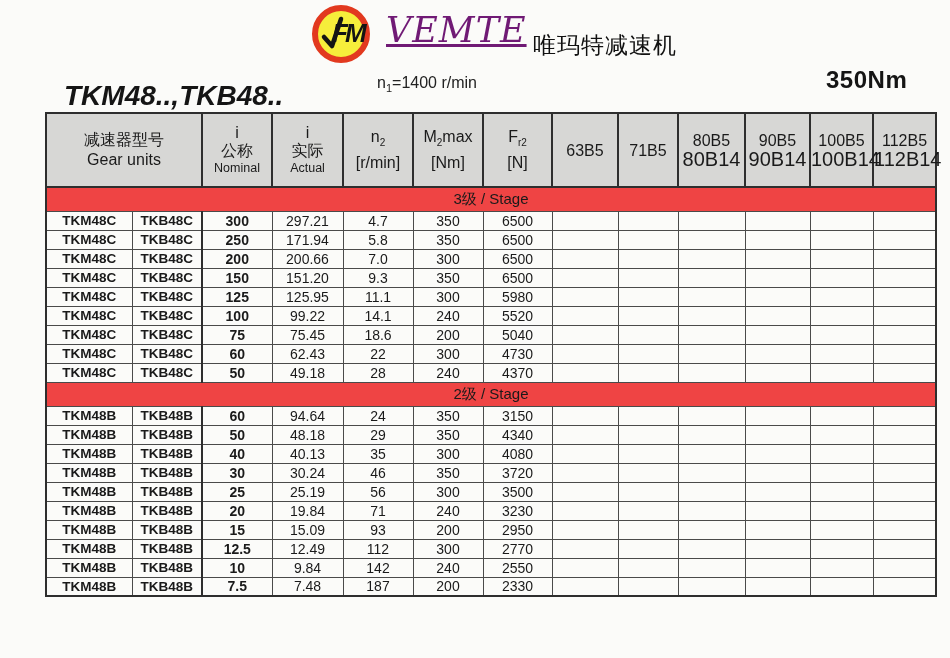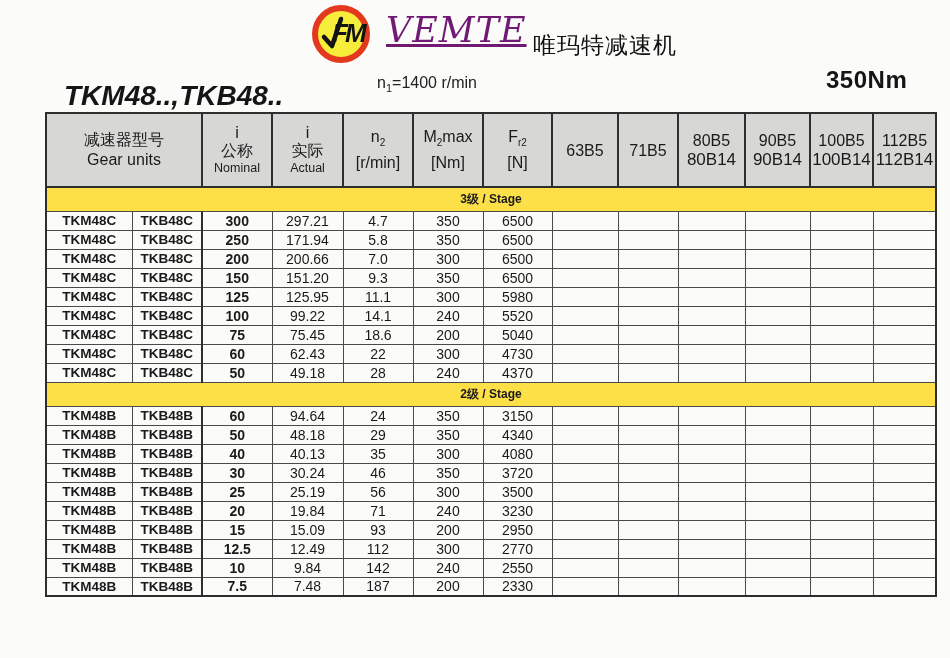--- a/index.html
+++ b/index.html
@@ -76,29 +76,29 @@
     font-size: 14px;
     padding: 0;
   }
   .spec-table td.model { font-weight: bold; font-size: 13.5px; }
   .spec-table td.nom   { font-weight: bold; }
   .spec-table td.tkb-cell { border-right: 2px solid #2e2e2e; }
   .spec-table tr.stage-row td {
     height: 24px;
     border-left: 2px solid #2e2e2e;
     border-right: 2px solid #2e2e2e;
-    background: #fde047;
-    font-weight: bold;
-    font-size: 12px;
+    background: #ef4444;
+    font-weight: normal;
+    font-size: 15px;
   }
   .hdr-sub-en { font-size: 12.5px; line-height: 15px; display: block; }
   .hdr-cn { display: block; font-size: 16px; line-height: 20px; }
   .hdr-i { display: block; font-size: 16px; line-height: 16px; }
   .spec-table sub { font-size: 10px; }
-  .frame-l2 { display: block; font-size: 17px; line-height: 19px; }
+  .frame-l2 { display: block; font-size: 20px; line-height: 19px; }
 </style>
 </head>
 <body>
 
 <div class="logo-wrap">
   <svg width="60" height="60" viewBox="0 0 60 60">
     <circle cx="30" cy="30" r="26" fill="#f6ee3b" stroke="#e2391f" stroke-width="6"></circle>
     <path d="M13 33 L21 42 L30 15" fill="none" stroke="#141414" stroke-width="4.5" stroke-linecap="round" stroke-linejoin="round"></path>
     <text x="21" y="38" font-family="Liberation Sans, sans-serif" font-size="26" font-weight="bold" font-style="italic" fill="#141414" letter-spacing="-3">FM</text>
   </svg>

